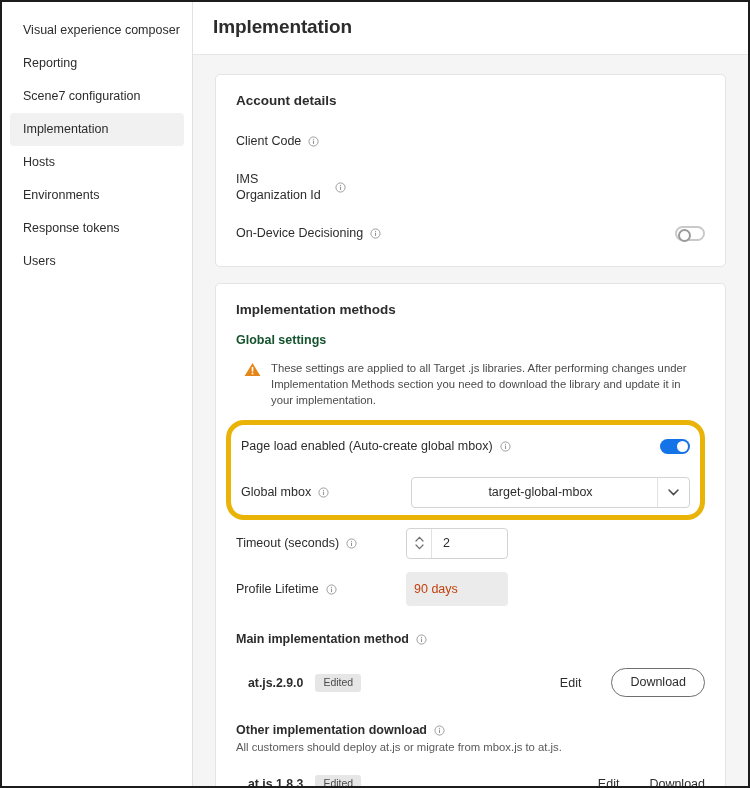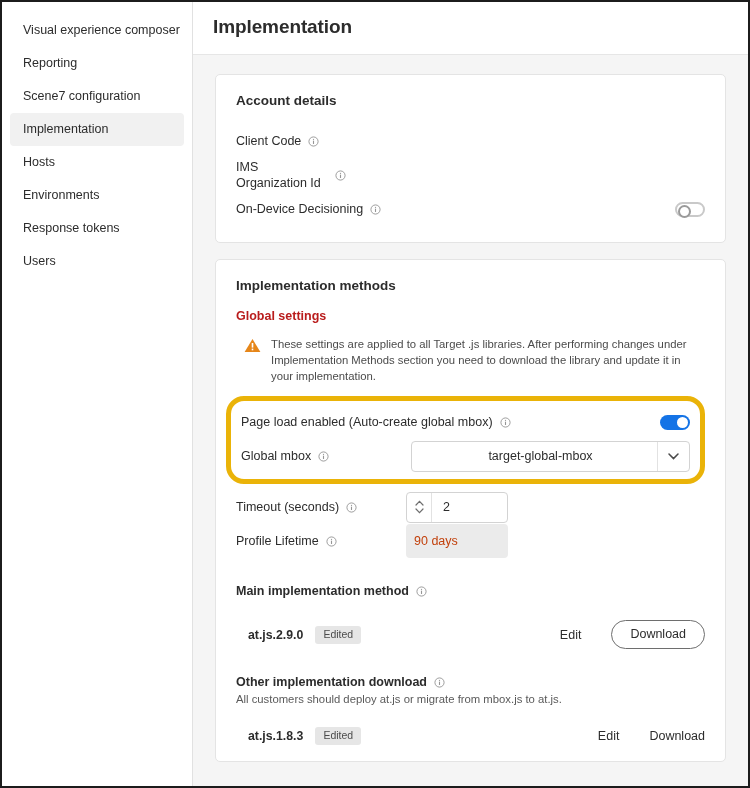--- a/index.html
+++ b/index.html
@@ -75,40 +75,40 @@
   .card + .card { margin-top: 16px; }
   .card-title {
     font-size: 13.5px;
     font-weight: bold;
     color: #2c2c2c;
     margin-bottom: 16px;
   }
   .sub-title {
     font-size: 12.5px;
     font-weight: bold;
-    color: #b91c1c;
+    color: #14532d;
     margin: 12px 0 11px 0;
   }
 
   
   .info-icon {
     display: inline-block;
     width: 11px; height: 11px;
     vertical-align: -1px;
     flex: 0 0 auto;
   }
   .info-icon svg { display: block; }
 
   
   .field-row {
     display: flex;
     align-items: center;
     min-height: 34px;
   }
-  .field-row + .field-row { margin-top: 0; }
+  .field-row + .field-row { margin-top: 12px; }
   .field-label {
     font-size: 12.5px;
     color: #2c2c2c;
     display: flex;
     align-items: center;
     gap: 7px;
     line-height: 16px;
   }
   .label-w { width: 170px; flex: 0 0 170px; }
   .label-text-wrap { max-width: 92px; }

